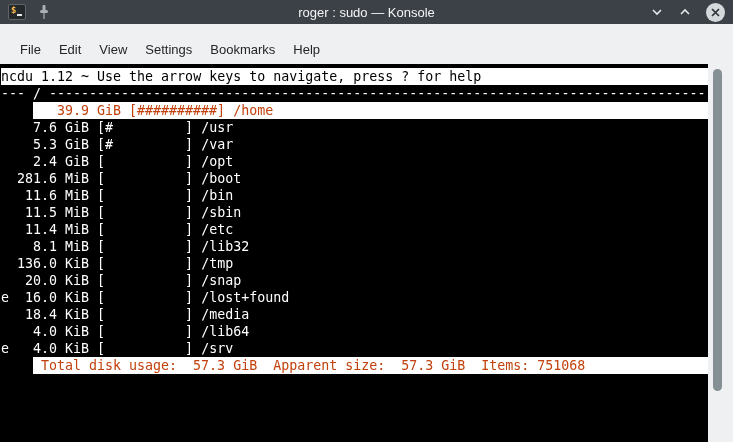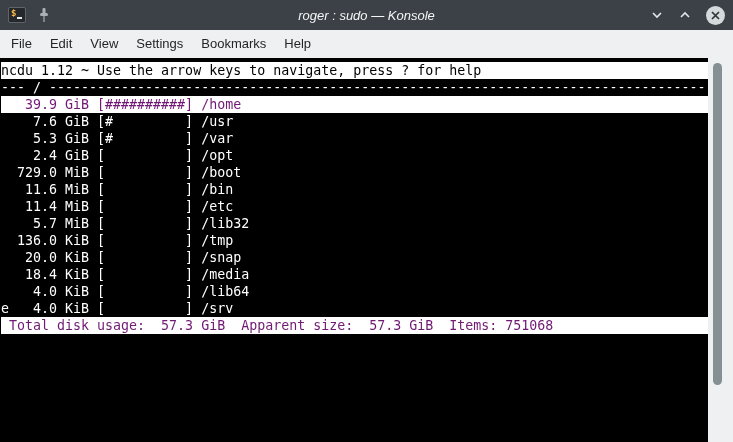--- a/index.html
+++ b/index.html
@@ -1,45 +1,45 @@
 <!DOCTYPE html>
 <html><head>
 <meta charset="utf-8">
 <style>
   html,body{margin:0;padding:0;background:#888;}
   .window{width:733px;height:442px;display:flex;flex-direction:column;overflow:hidden;
           font-family:"Liberation Sans",sans-serif;box-sizing:border-box;}
   *{box-sizing:border-box;}
 
   
-  .titlebar{height:30px;background:#3b4146;display:flex;align-items:center;padding:0 8px;flex:none;font-style:italic;}
+  .titlebar{height:24px;background:#3b4146;display:flex;align-items:center;padding:0 8px;flex:none;}
   .tb-left{display:flex;align-items:center;gap:10px;width:110px;}
   .tb-title{flex:1;text-align:center;color:#f4f5f6;font-size:13px;
             white-space:nowrap;overflow:hidden;}
   .tb-right{display:flex;align-items:center;gap:14px;width:110px;justify-content:flex-end;}
   .app-icon{width:18px;height:16px;background:#26292c;border:1px solid #5f666b;border-radius:2px;
             position:relative;flex:none;}
   .app-icon::before{content:"$";position:absolute;left:2px;top:0px;color:#fdbc4b;
             font:bold 9px "DejaVu Sans Mono",monospace;}
   .app-icon::after{content:"";position:absolute;right:3px;bottom:3px;width:5px;height:2px;background:#e8eaec;}
   .winbtn{display:flex;align-items:center;justify-content:center;cursor:default;}
   .close-circle{width:19px;height:19px;border-radius:50%;background:#d4d9dc;display:flex;
             align-items:center;justify-content:center;}
 
   
-  .menubar{height:28px;background:#eff0f1;display:flex;align-items:flex-end;padding-left:2px;flex:none;}
+  .menubar{height:40px;background:#eff0f1;display:flex;align-items:flex-end;padding-left:11px;flex:none;}
   .menu-item{padding:0 9px;font-size:13px;color:#232629;line-height:28px;}
 
   
   .terminal-area{height:397px;display:flex;flex:none;background:#000;}
   .term{width:708px;height:100%;background:#000;color:#fff;
         font-family:"DejaVu Sans Mono",monospace;font-size:13.3px;line-height:17px;
         padding:4px 0 0 1px;overflow:hidden;}
   .trow{height:17px;white-space:pre;}
-  .trow.inverse{background:#fff;color:#701a75;}
+  .trow.inverse{background:#fff;color:#c2410c;margin-left:32px;}
   .theader{display:flex;justify-content:space-between;background:#fff;color:#000;}
   .theader span{white-space:pre;}
   .gutter{width:25px;background:#eff0f1;position:relative;flex:none;}
   .thumb{position:absolute;left:5px;top:5px;width:9px;height:322px;background:#849094;border-radius:4.5px;}
 
   
   .tabbar{height:37px;background:#e9eaeb;display:flex;align-items:stretch;padding:3px 3px 4px 3px;flex:none;}
   .tb-btn{background:#fbfbfb;border:1px solid #b7bcc0;border-radius:3px;display:flex;
           align-items:center;justify-content:center;gap:2px;padding:0 4px;}
   .newtab-btn{width:41px;margin-right:4px;}
@@ -101,26 +101,28 @@
   <div class="terminal-area">
     <div class="term">
       <div class="trow theader">
         <span>ncdu 1.12 ~ Use the arrow keys to navigate, press ? for help</span>
       </div>
       <div class="trow">--- / ----------------------------------------------------------------------------------</div>
       <div class="trow inverse">   39.9 GiB [##########] /home</div>
       <div class="trow">    7.6 GiB [#         ] /usr</div>
       <div class="trow">    5.3 GiB [#         ] /var</div>
       <div class="trow">    2.4 GiB [          ] /opt</div>
-      <div class="trow">  729.0 MiB [          ] /boot</div>
+      <div class="trow">  281.6 MiB [          ] /boot</div>
       <div class="trow">   11.6 MiB [          ] /bin</div>
+      <div class="trow">   11.5 MiB [          ] /sbin</div>
       <div class="trow">   11.4 MiB [          ] /etc</div>
-      <div class="trow">    5.7 MiB [          ] /lib32</div>
+      <div class="trow">    8.1 MiB [          ] /lib32</div>
       <div class="trow">  136.0 KiB [          ] /tmp</div>
       <div class="trow">   20.0 KiB [          ] /snap</div>
+      <div class="trow">e  16.0 KiB [          ] /lost+found</div>
       <div class="trow">   18.4 KiB [          ] /media</div>
       <div class="trow">    4.0 KiB [          ] /lib64</div>
       <div class="trow">e   4.0 KiB [          ] /srv</div>
       <div class="trow inverse"> Total disk usage:  57.3 GiB  Apparent size:  57.3 GiB  Items: 751068</div>
     </div>
     <div class="gutter">
       <div class="thumb"></div>
     </div>
   </div>
 

